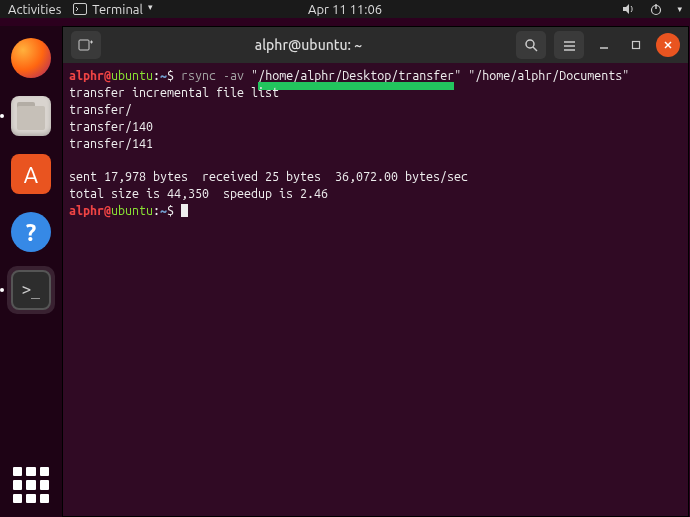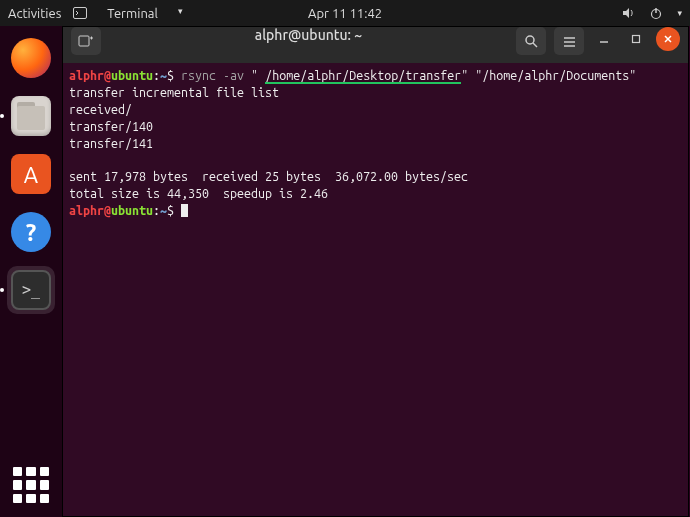--- a/index.html
+++ b/index.html
@@ -5,32 +5,32 @@
     * { margin: 0; padding: 0; box-sizing: border-box; }
     body {
       width: 690px; height: 517px;
       background: #2c001e;
       font-family: Ubuntu, "Noto Sans", sans-serif;
       overflow: hidden;
       position: relative;
     }
     
     .topbar {
-      height: 26px;
+      height: 18px;
       background: #1a1a1a;
       color: #ddd;
       display: flex;
       align-items: center;
       padding: 0 8px;
       font-size: 13px;
     }
     .topbar .left { display: flex; align-items: center; gap: 12px; }
     .topbar .center { position: absolute; left: 50%; transform: translateX(-50%); }
     .topbar .right { margin-left: auto; display: flex; align-items: center; gap: 14px; }
-    .menu-btn { display: flex; align-items: flex-start; gap: 20px; cursor: pointer; }
+    .menu-btn { display: flex; align-items: flex-start; gap: 5px; cursor: pointer; }
     .dropdown-arrow { font-size: 9px; }
     .topbar-icon { width: 14px; height: 14px; display: inline-flex; align-items: center; justify-content: center; }
 
     
     .dock {
       position: absolute;
       left: 0; top: 26px; bottom: 0;
       width: 62px;
       background: rgba(20, 5, 15, 0.55);
       display: flex;
@@ -83,21 +83,21 @@
       left: 62px; top: 26px; right: 1px; bottom: 0;
       background: #300a24;
       display: flex;
       flex-direction: column;
       border: 1px solid #000;
     }
     .titlebar {
       height: 36px;
       background: #2b2b2b;
       display: flex;
-      align-items: flex-start;
+      align-items: center;
       padding: 0 8px;
       gap: 8px;
     }
     .tb-btn {
       width: 30px; height: 28px;
       background: #3a3a3a;
       border-radius: 5px;
       display: flex; align-items: center; justify-content: center;
       cursor: pointer;
       color: #ccc;
@@ -112,27 +112,27 @@
       flex: 1;
       padding: 4px 6px;
       font-family: "Ubuntu Mono", "DejaVu Sans Mono", monospace;
       font-size: 12.5px;
       line-height: 1.35;
       color: #eee;
       white-space: pre;
       overflow: hidden;
     }
     .user { color: #ef4444; font-weight: bold; }
-    .host { color: #8ae234; font-weight: bold; }
+    .host { color: #8ae234; font-weight: normal; }
     .colon { color: #eee; }
     .path { color: #729fcf; font-weight: bold; }
     .dollar { color: #eee; }
     .cmd { color: #a3a3a3; }
     .str { color: #eee; }
-    .highlight { border-bottom: 2px solid #22c55e; margin-left: 7px; }
+    .highlight { border-bottom: 8px solid #22c55e; }
     .cursor { display:inline-block; width:7px; height:13px; background:#eee; vertical-align: text-bottom; }
 
     svg { display: block; }
   </style>
 </head>
 <body>
 
 <div class="topbar">
   <div class="left">
     <span>Activities</span>
@@ -140,21 +140,21 @@
       <span class="topbar-icon">
         <svg width="14" height="14" viewBox="0 0 14 14">
             <rect x="0.5" y="1.5" width="13" height="11" rx="1.5" fill="none" stroke="#ccc" stroke-width="1"></rect>
             <path d="M3 5 L5 7 L3 9" stroke="#ccc" stroke-width="1" fill="none"></path>
           </svg>
       </span>
       <span>Terminal</span>
       <span class="dropdown-arrow">▾</span>
     </span>
   </div>
-  <div class="center">Apr 11  11:42</div>
+  <div class="center">Apr 11  11:06</div>
   <div class="right">
     <span class="topbar-icon">
       <svg width="14" height="14" viewBox="0 0 14 14">
           <path d="M2 5v4h3l3 3V2L5 5H2z" fill="#ccc"></path>
           <path d="M10 4c1.5 1 1.5 5 0 6" stroke="#ccc" fill="none"></path>
         </svg>
     </span>
     <span class="topbar-icon">
       <svg width="14" height="14" viewBox="0 0 14 14">
           <circle cx="7" cy="8" r="4.5" stroke="#ccc" fill="none" stroke-width="1.2"></circle>
@@ -230,20 +230,20 @@
     <div class="win-btn win-close">
       <svg width="10" height="10" viewBox="0 0 10 10">
           <line x1="2" y1="2" x2="8" y2="8" stroke="#fff" stroke-width="1.5"></line>
           <line x1="8" y1="2" x2="2" y2="8" stroke="#fff" stroke-width="1.5"></line>
         </svg>
     </div>
   </div>
 
   <div class="terminal"><span class="user">alphr</span><span class="user">@</span><span class="host">ubuntu</span><span class="colon">:</span><span class="path">~</span><span class="dollar">$</span><span class="cmd"> rsync -av </span><span class="str">"</span><span class="str highlight">/home/alphr/Desktop/transfer</span><span class="str">"</span><span class="cmd"> </span><span class="str">"/home/alphr/Documents"</span>
 <span>transfer incremental file list</span>
-<span>received/</span>
+<span>transfer/</span>
 <span>transfer/140</span>
 <span>transfer/141</span>
 <span></span>
 <span>sent 17,978 bytes  received 25 bytes  36,072.00 bytes/sec</span>
 <span>total size is 44,350  speedup is 2.46</span>
 <span class="user">alphr</span><span class="user">@</span><span class="host">ubuntu</span><span class="colon">:</span><span class="path">~</span><span class="dollar">$</span> <span class="cursor"></span></div>
 </div>
 
 </body></html>

